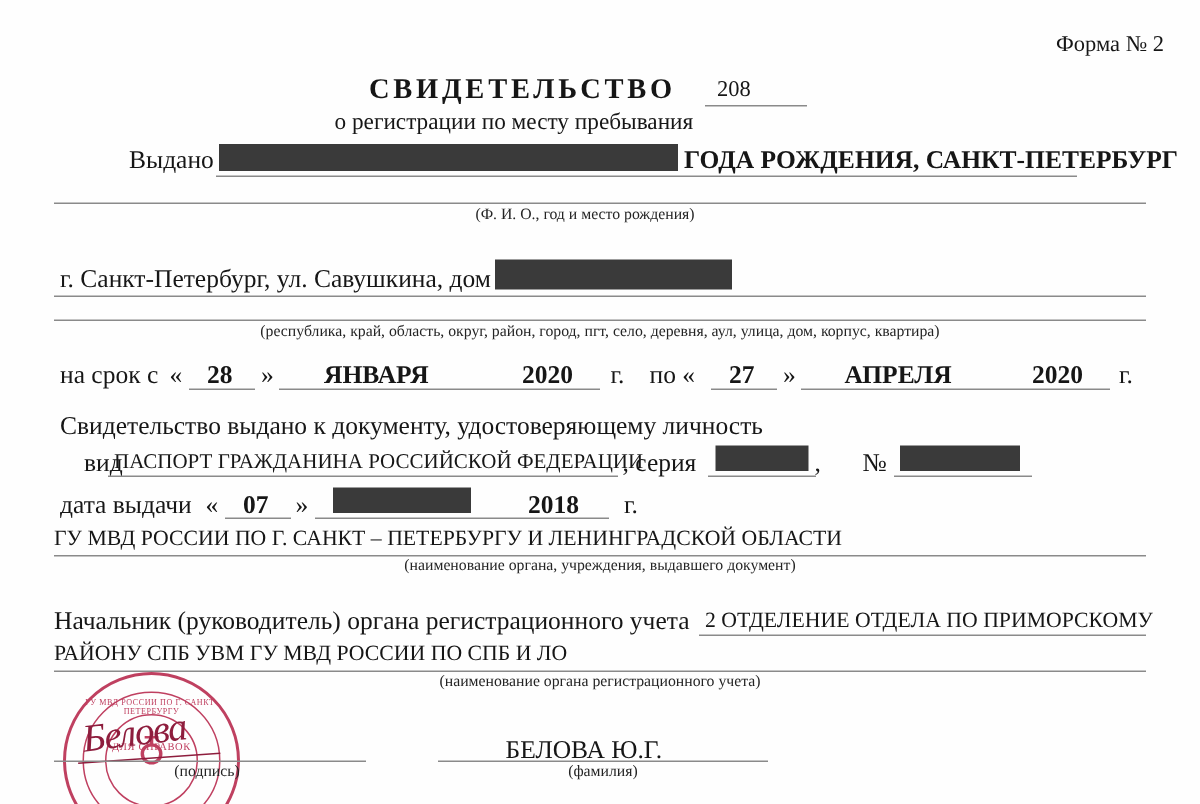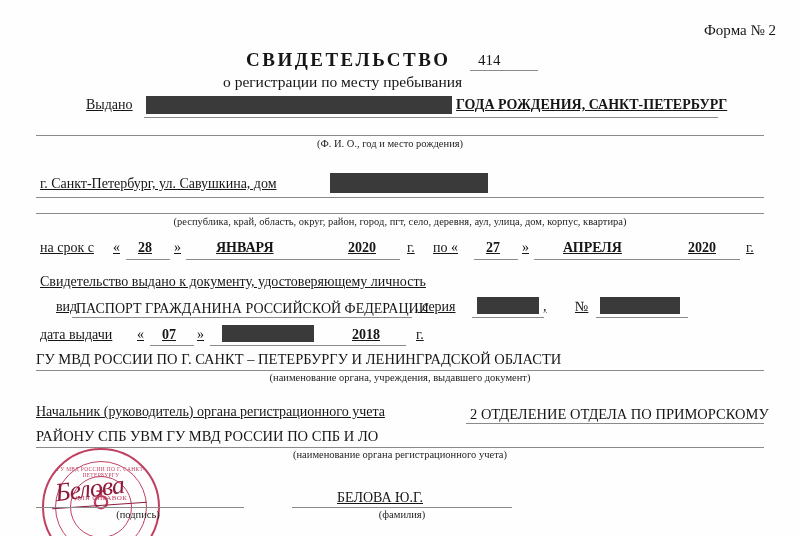--- a/index.html
+++ b/index.html
@@ -50,22 +50,21 @@
     font-size: 15px;
   }
   .title {
     font-size: 19px;
     letter-spacing: 2.5px;
   }
   .subtitle {
     font-size: 15.5px;
   }
   .body-text {
-    font-size: 14px;
-    text-decoration: underline;
+    font-size: 17px;
   }
   .hand {
     font-size: 15px;
   }
   .stamp {
     position: absolute;
     width: 118px;
     height: 118px;
     border: 2px solid #b7264b;
     border-radius: 50%;
@@ -129,21 +128,21 @@
   }
 </style>
 </head>
 <body>
 
 <div class="page">
 
   <div class="t form-no" style="right:24px; top:22px;">Форма № 2</div>
 
   <div class="t title bold" style="left:246px; top:49px;">СВИДЕТЕЛЬСТВО</div>
-  <div class="t hand" style="left:478px; top:52px;">414</div>
+  <div class="t hand" style="left:478px; top:52px;">208</div>
   <div class="rule" style="left:470px; top:70px; width:68px;"></div>
 
   <div class="t subtitle" style="left:223px; top:73px;">о регистрации по месту пребывания</div>
 
   <div class="t body-text" style="left:86px; top:97px;">Выдано</div>
   <div class="redact" style="left:146px; top:96px; width:306px; height:18px;"></div>
   <div class="t body-text bold" style="left:456px; top:97px;text-align:right;">ГОДА РОЖДЕНИЯ, САНКТ-ПЕТЕРБУРГ</div>
   <div class="rule" style="left:144px; top:117px; width:574px;"></div>
 
   <div class="rule" style="left:36px; top:135px; width:728px;"></div>

